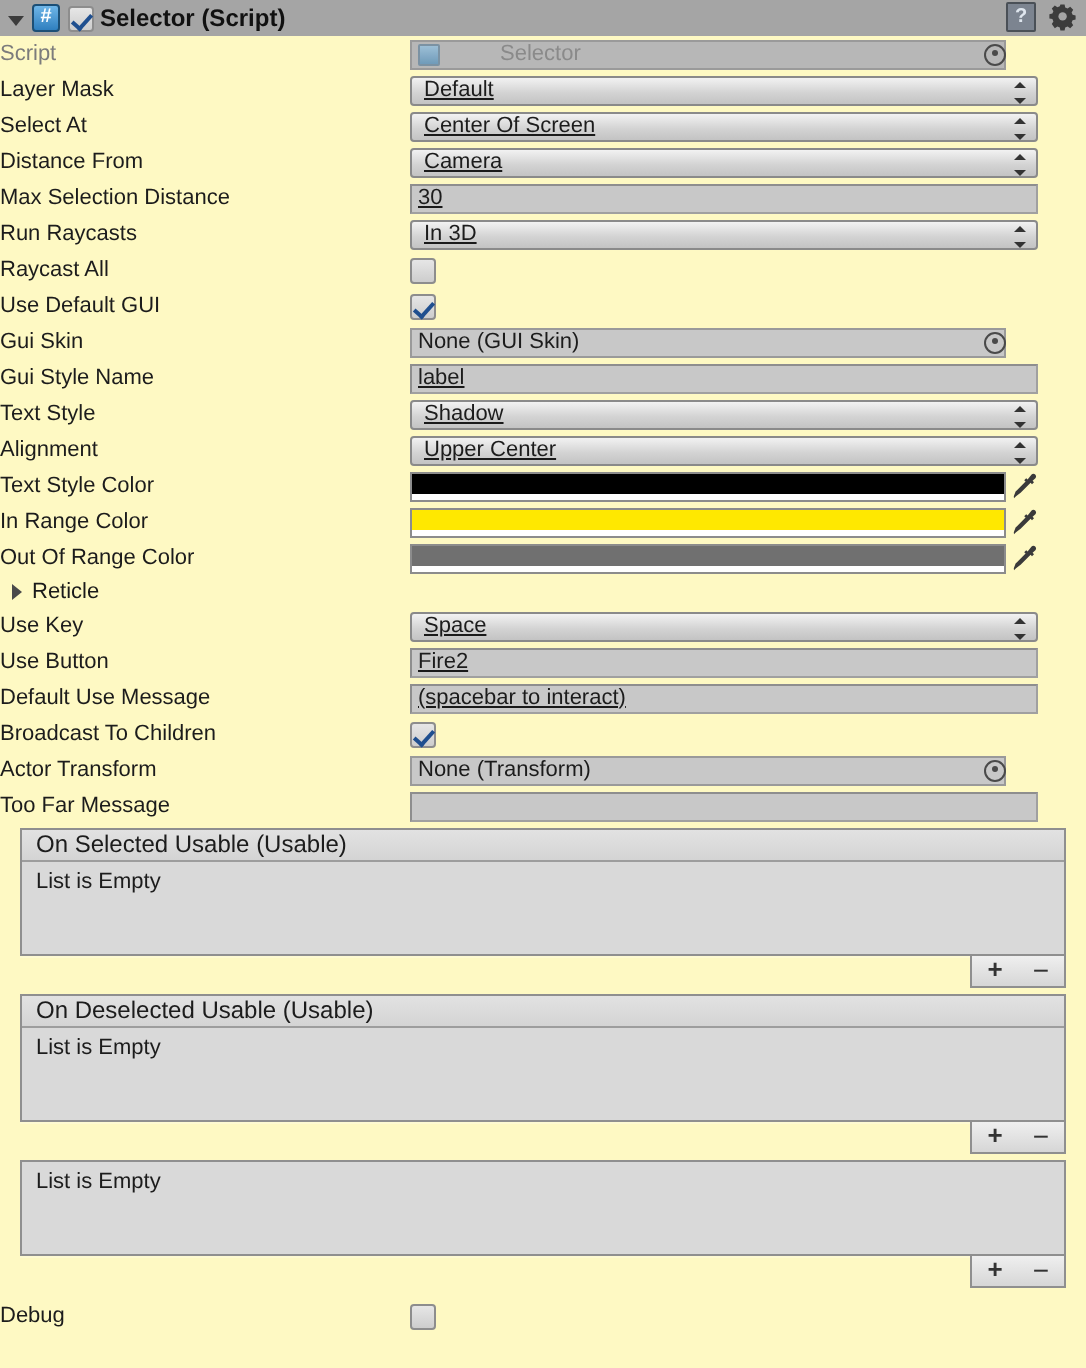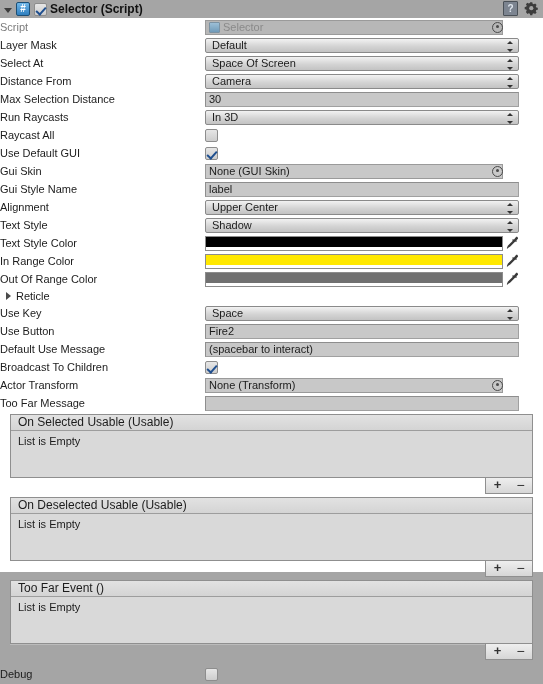--- a/index.html
+++ b/index.html
@@ -6,21 +6,21 @@
   html, body {
     margin: 0; padding: 0;
     width: 543px; height: 684px;
     overflow: hidden;
     background: #a5a5a5;
     font-family: "Liberation Sans", sans-serif;
     font-size: 11px;
     color: #1a1a1a;
     -webkit-font-smoothing: none;
   }
-  #root { position: relative; width: 543px; height: 572px; background: #ffffff; }
+  #root { position: relative; width: 543px; height: 684px; background: #fef9c3; }
 
   
   .comp-header {
     position: relative;
     height: 18px;
     background: #a5a5a5;
     display: flex;
     align-items: center;
     padding-left: 4px;
   }
@@ -99,21 +99,21 @@
     width: 205px;
     flex: 0 0 205px;
     color: #1c1c1c;
     font-size: 11px;
     white-space: nowrap;
     overflow: hidden;
   }
   .row.disabled .lbl { color: #7c7c7c; }
 
   .fld { position: relative; height: 15px; }
-  .wide { width: 314px; }
+  .wide { width: 314px; text-decoration: underline; }
   .wide-short { width: 298px; }
 
   
   .input {
     background: #c8c8c8;
     border: 1px solid #a0a0a0;
     border-top-color: #8e8e8e;
     border-left-color: #8e8e8e;
     height: 15px;
     line-height: 13px;
@@ -162,20 +162,21 @@
     border: 1px solid #9a9a9a;
     height: 15px;
     line-height: 13px;
     padding: 0 3px;
     font-size: 11px;
     color: #1c1c1c;
     white-space: nowrap;
     overflow: hidden;
     display: flex;
     align-items: center;
+    gap: 27px;
   }
   .objfield.ro { background: #b7b7b7; color: #8a8a8a; }
   .mini-asset {
     width: 11px; height: 11px;
     background: linear-gradient(#8fc4e8, #4a8cbb);
     border: 1px solid #5c7f99;
     border-radius: 1px;
     margin-right: 3px;
     flex: 0 0 auto;
     opacity: .65;
@@ -323,21 +324,21 @@
         <span>Default</span>
         <span class="arrows"></span>
       </div>
     </div>
   </div>
 
   <div class="row">
     <span class="lbl">Select At</span>
     <div class="fld wide">
       <div class="popup">
-        <span>Space Of Screen</span>
+        <span>Center Of Screen</span>
         <span class="arrows"></span>
       </div>
     </div>
   </div>
 
   <div class="row">
     <span class="lbl">Distance From</span>
     <div class="fld wide">
       <div class="popup">
         <span>Camera</span>
@@ -384,34 +385,34 @@
   </div>
 
   <div class="row">
     <span class="lbl">Gui Style Name</span>
     <div class="fld wide">
       <div class="input">label</div>
     </div>
   </div>
 
   <div class="row">
+    <span class="lbl">Text Style</span>
+    <div class="fld wide">
+      <div class="popup">
+        <span>Shadow</span>
+        <span class="arrows"></span>
+      </div>
+    </div>
+  </div>
+
+  <div class="row">
     <span class="lbl">Alignment</span>
     <div class="fld wide">
       <div class="popup">
         <span>Upper Center</span>
-        <span class="arrows"></span>
-      </div>
-    </div>
-  </div>
-
-  <div class="row">
-    <span class="lbl">Text Style</span>
-    <div class="fld wide">
-      <div class="popup">
-        <span>Shadow</span>
         <span class="arrows"></span>
       </div>
     </div>
   </div>
 
   <div class="row">
     <span class="lbl">Text Style Color</span>
     <div class="swatch-wrap">
       <div class="swatch">
         <div class="main" style="background: rgb(0, 0, 0);"></div>
@@ -522,21 +523,20 @@
     <div class="evt-body">List is Empty</div>
   </div>
   <div class="evt-footer">
     <div class="pm">
       <div class="plus">+</div>
       <div class="minus">−</div>
     </div>
   </div>
 
   <div class="evt">
-    <div class="evt-head">Too Far Event ()</div>
     <div class="evt-body">List is Empty</div>
   </div>
   <div class="evt-footer">
     <div class="pm">
       <div class="plus">+</div>
       <div class="minus">−</div>
     </div>
   </div>
 
   <div class="row" style="margin-top:4px">

